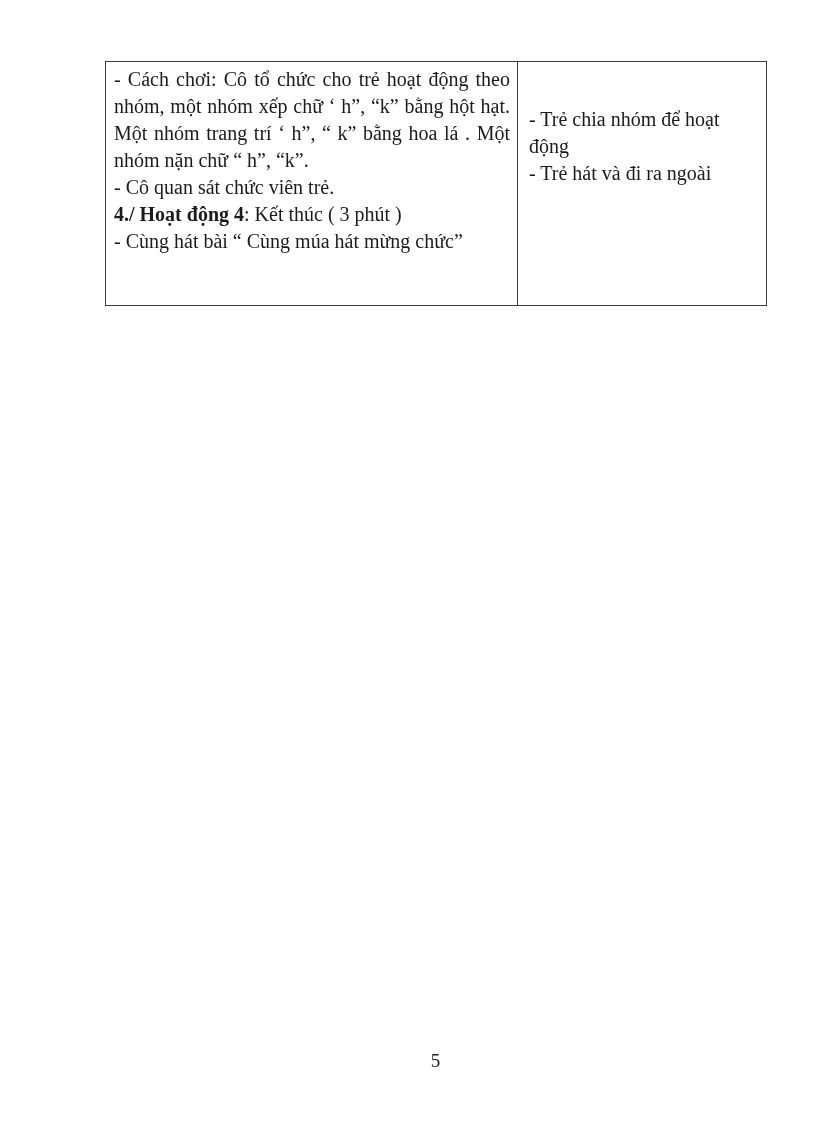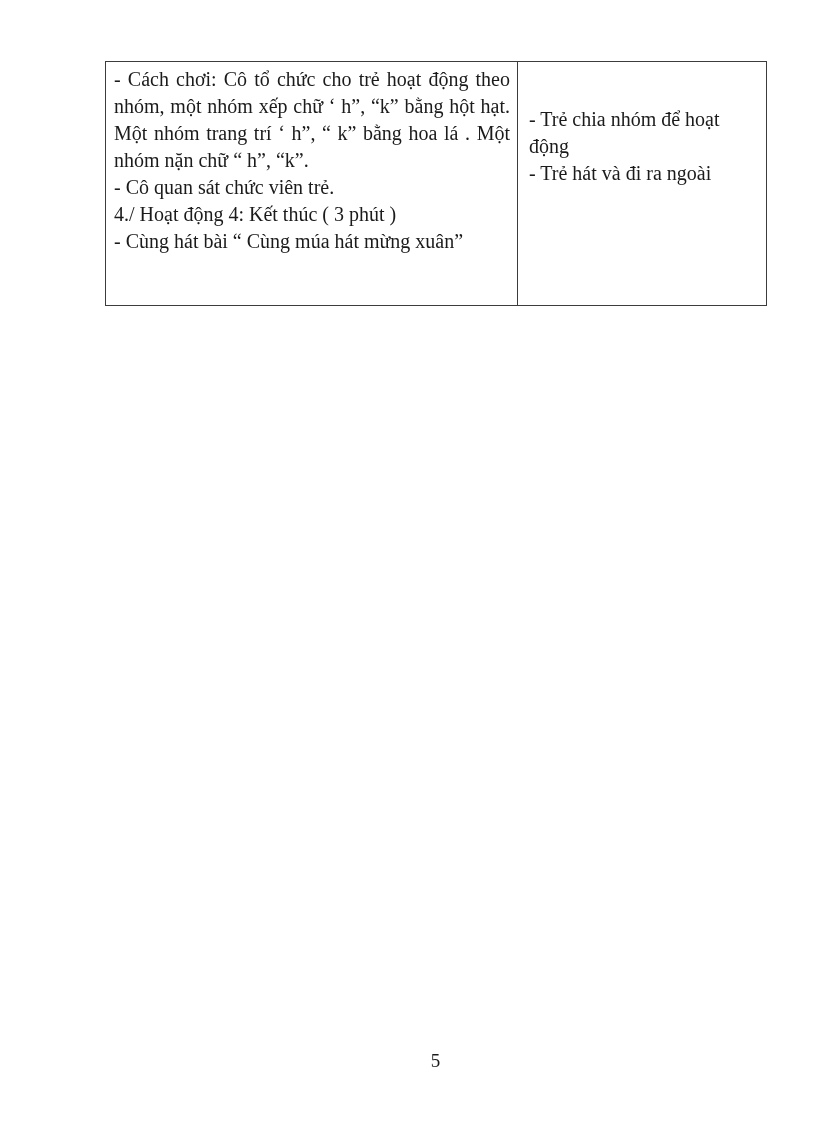--- a/index.html
+++ b/index.html
@@ -47,21 +47,21 @@
 
   .cell-left p, .cell-right p {
     margin: 0;
   }
 
   .p-justify {
     text-align: justify;
     text-justify: inter-word;
   }
 
-  .bold { font-weight: normal; }
+  .bold { font-weight: bold; }
 
   .cell-right .rp1 { margin-top: 40px; }
   .cell-right .rp2 { }
 
   .page-number {
     position: absolute;
     left: 105px;
     top: 1048px;
     width: 661px;
     text-align: center;
@@ -75,21 +75,21 @@
 
 <div class="page">
 
   <table class="doc-table">
     <tbody>
       <tr>
         <td class="cell-left">
           <p class="p-justify">- Cách chơi: Cô tổ chức cho trẻ hoạt động theo nhóm, một nhóm xếp chữ ‘ h”, “k” bằng hột hạt. Một nhóm trang trí ‘ h”, “ k” bằng hoa lá . Một nhóm nặn chữ “ h”, “k”.</p>
           <p>- Cô quan sát chức viên trẻ.</p>
           <p><span class="bold">4./ Hoạt động 4</span><span>: Kết thúc ( 3 phút )</span></p>
-          <p>- Cùng hát bài “ Cùng múa hát mừng xuân”</p>
+          <p>- Cùng hát bài “ Cùng múa hát mừng chức”</p>
         </td>
         <td class="cell-right">
           <p class="rp1">- Trẻ chia nhóm để hoạt động</p>
           <p class="rp2">- Trẻ hát và đi ra ngoài</p>
         </td>
       </tr>
     </tbody>
   </table>
 
   <div class="page-number">5</div>

